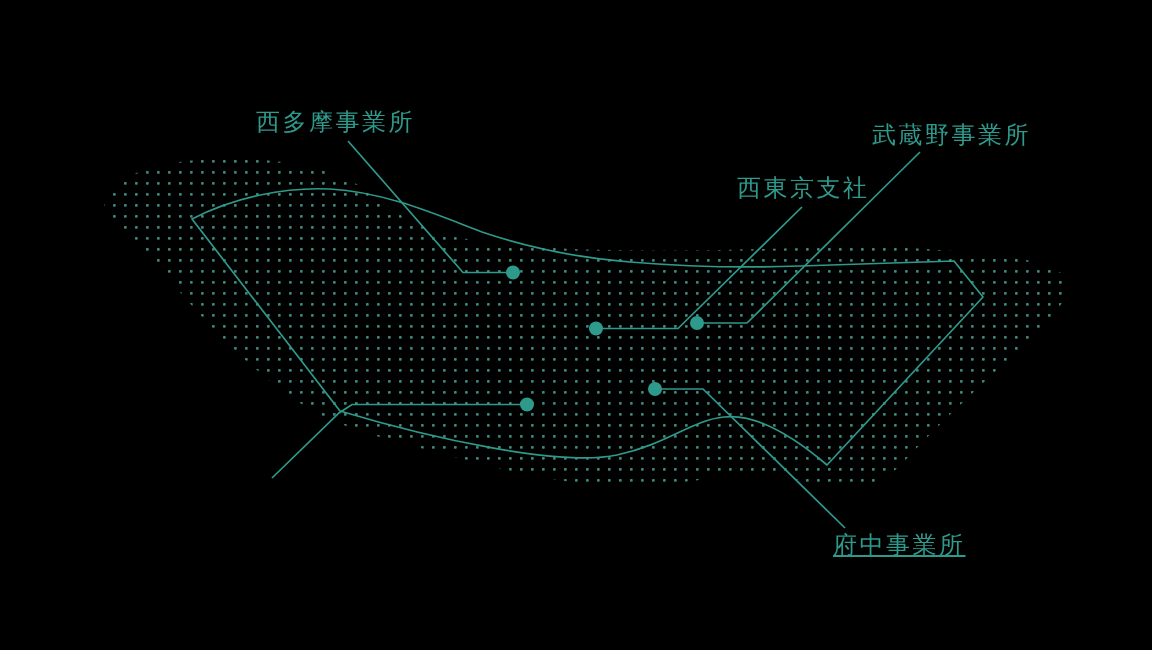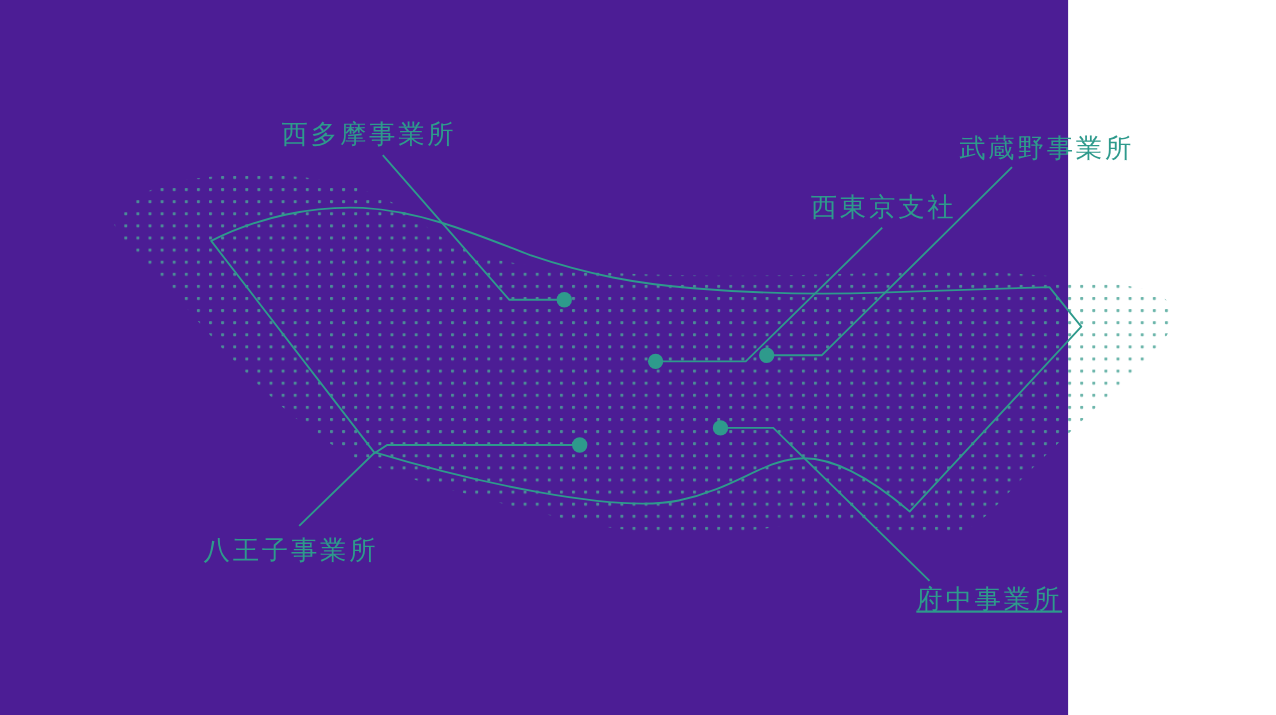--- a/index.html
+++ b/index.html
@@ -6,23 +6,23 @@
     margin: 0;
     padding: 0;
     background: #ffffff;
     width: 1160px;
     height: 650px;
     overflow: hidden;
     font-family: "DejaVu Sans", "Liberation Sans", sans-serif;
   }
   .stage {
     position: relative;
-    width: 971px;
+    width: 1152px;
     height: 650px;
-    background: #4c1d95;
+    background: #000000;
   }
   .stage svg {
     position: absolute;
     left: 0;
     top: 0;
   }
   .map-label {
     position: absolute;
     color: #2E9A8C;
     font-size: 24px;
@@ -90,16 +90,15 @@
     <circle cx="527" cy="404.5" r="7" fill="#2E9A8C"></circle>
     <circle cx="655" cy="389" r="7" fill="#2E9A8C"></circle>
   </svg>
 
   <div class="map-label" style="left:256px; top:110px;">西多摩事業所</div>
 
   <div class="map-label" style="left:737px; top:176px;">西東京支社</div>
 
   <div class="map-label" style="left:872px; top:123px;">武蔵野事業所</div>
 
-  <div class="map-label" style="left:185px; top:488px;">八王子事業所</div>
 
   <div class="map-label" style="left:833px; top:533px;text-decoration:underline;">府中事業所</div>
 </div>
 
 </body></html>

